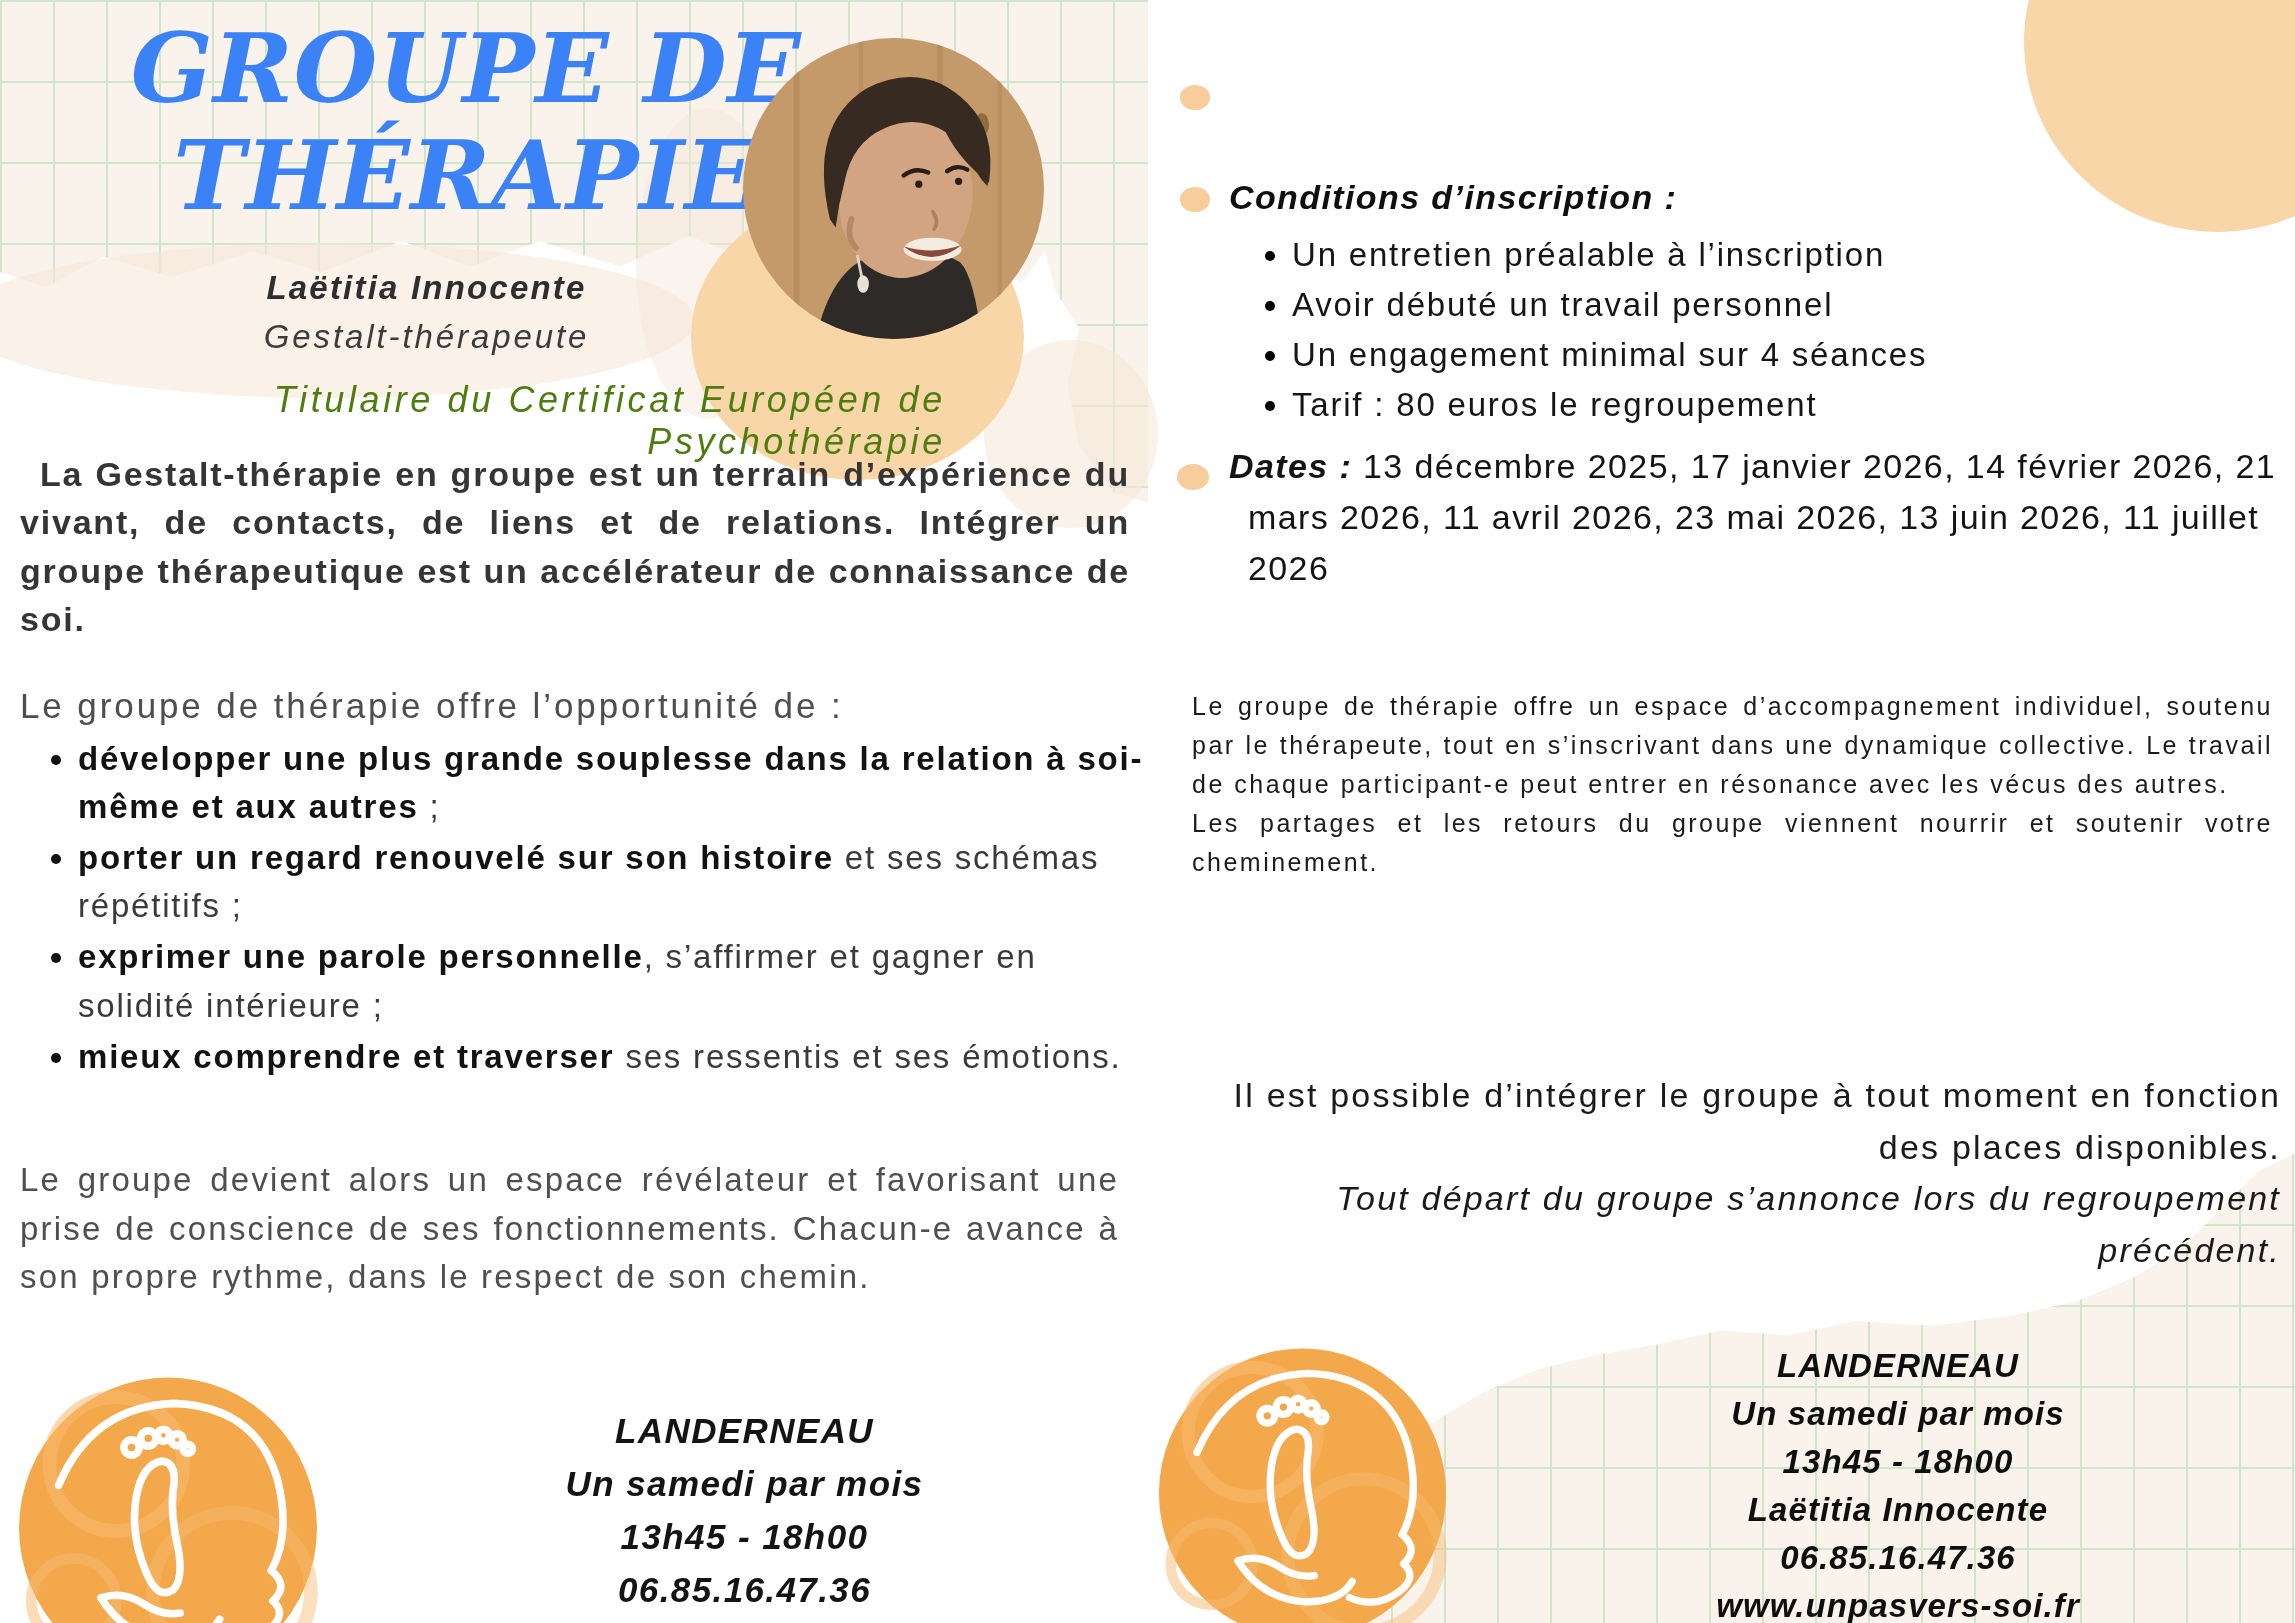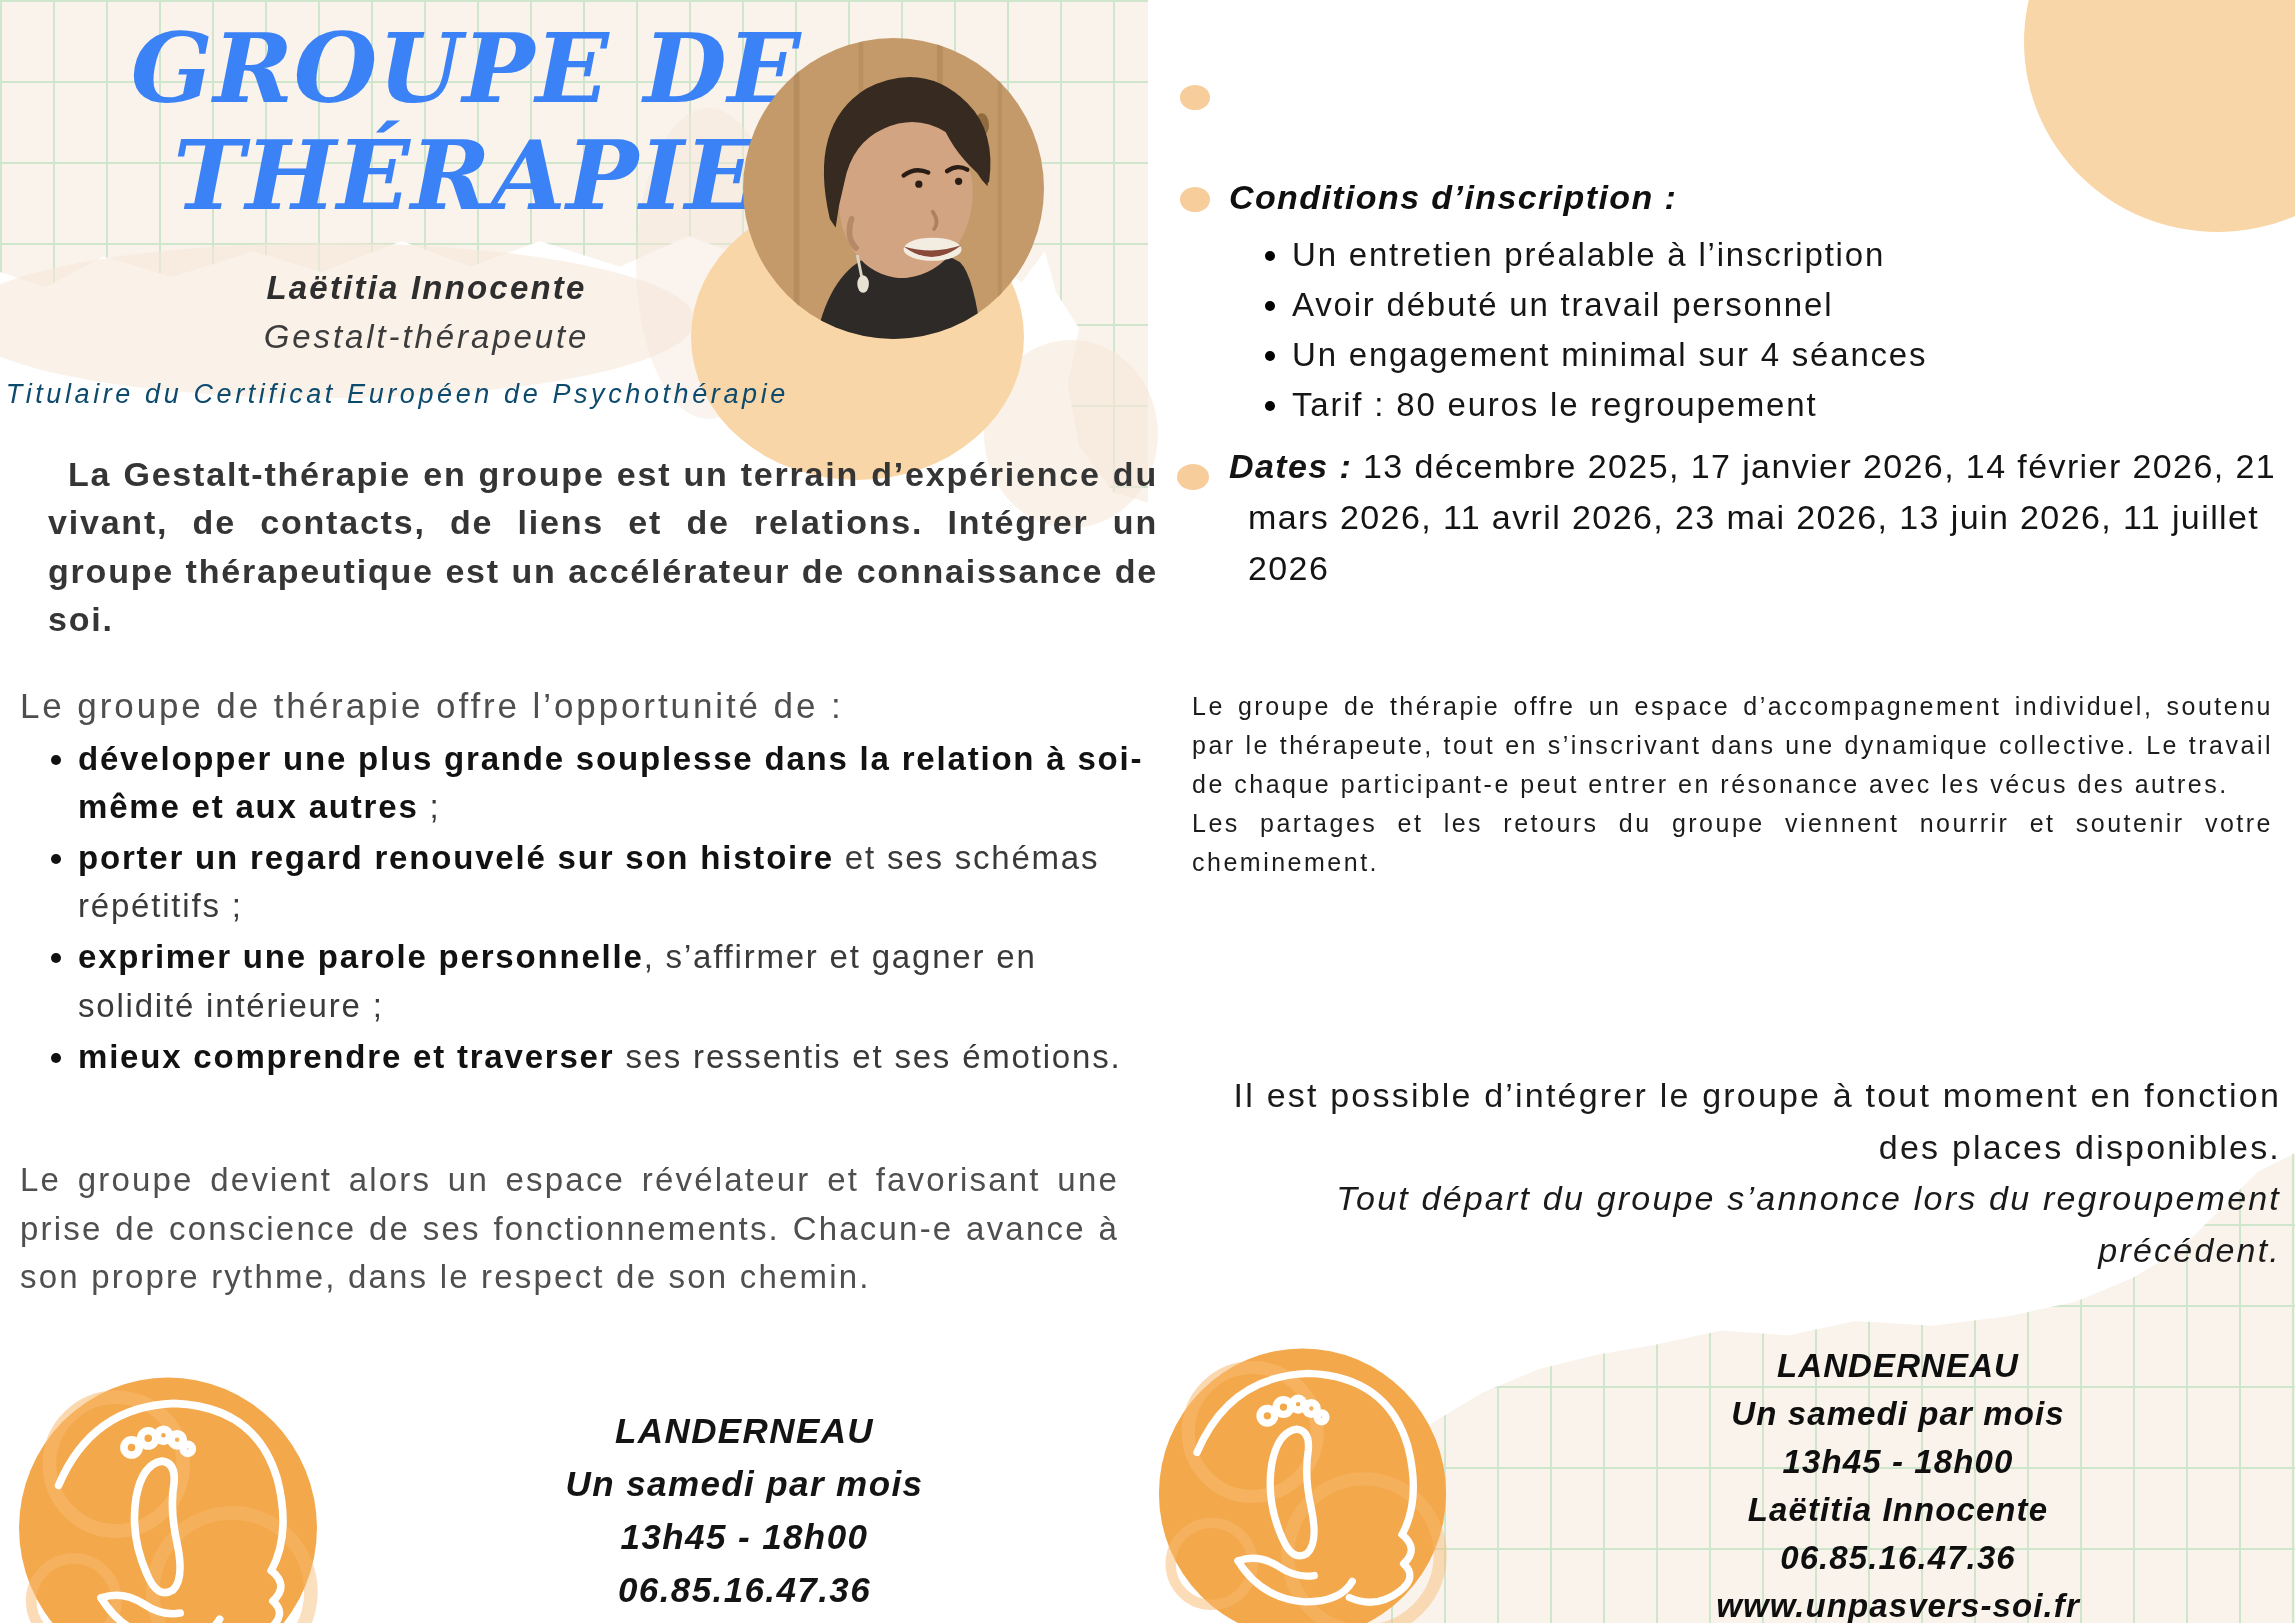--- a/index.html
+++ b/index.html
@@ -21,21 +21,21 @@
       3% 100%,100% 100%);}
   .blush{background:#f6e7da;border-radius:50%;}
   .peach{background:#f9d6a7;border-radius:50%;}
   .dot{border-radius:50%;background:#f8cd9c;}
   .title{font-family:"DejaVu Serif", serif;font-weight:800;color:#3b82f6;
          font-size:96px;line-height:1.12;text-align:center;letter-spacing:0.7px;font-style:italic;}
   .b{font-weight:bold;}
   .it{font-style:italic;}
   .name{font-size:33px;font-weight:bold;font-style:italic;letter-spacing:2.2px;color:#2e2e2e;text-align:center;}
   .role{font-size:33px;font-style:italic;letter-spacing:2.9px;color:#3c3c3c;text-align:center;}
-  .cred{font-size:27px;font-style:italic;letter-spacing:3.6px;color:#0c4a6e;}
+  .cred{font-size:36px;font-style:italic;letter-spacing:3.6px;color:#4d7c0f;text-align:right;}
   .intro{font-size:34px;font-weight:bold;text-align:justify;line-height:1.42;
          letter-spacing:1.8px;color:#353535;text-indent:20px;}
   .lead{font-size:35px;letter-spacing:2.9px;color:#4e4e4e;}
   ul.opps{margin:0;padding-left:35px;font-size:33px;line-height:1.46;letter-spacing:1.8px;color:#3a3a3a;}
   ul.opps li{margin-bottom:2.9px;}
   ul.opps li::marker{color:#111;}
   ul.opps .b{color:#121212;}
   .closing{font-size:33px;text-align:justify;line-height:1.47;letter-spacing:2.2px;color:#4f4f4f;}
   .footer-block{font-weight:bold;font-style:italic;text-align:center;color:#141414;}
   .f1{font-size:35px;line-height:53px;letter-spacing:1.4px;}
@@ -91,21 +91,21 @@
       <path d="M 150,250 q -8,26 6,40" stroke="#b68a66" stroke-width="8" fill="none" stroke-linecap="round"></path>
       <line x1="158" y1="300" x2="164" y2="330" stroke="#d9d4c8" stroke-width="4"></line>
       <ellipse cx="166" cy="340" rx="8" ry="12" fill="#e8e2d4"></ellipse>
     </svg>
   </div>
 
   <div class="abs name" style="left:137px;top:269px;width:579px;">Laëtitia Innocente</div>
   <div class="abs role" style="left:137px;top:318px;width:579px;">Gestalt-thérapeute</div>
   <div class="abs cred" style="left:5.8px;top:379px;width:940px;">Titulaire du Certificat Européen de Psychothérapie</div>
 
-  <p class="abs intro" style="left:20px;top:450px;width:1110px;margin-left:28px;">La Gestalt-thérapie en groupe est un terrain d’expérience du vivant, de contacts, de liens et de relations. Intégrer un groupe thérapeutique est un accélérateur de connaissance de soi.</p>
+  <p class="abs intro" style="left:20px;top:450px;width:1110px;">La Gestalt-thérapie en groupe est un terrain d’expérience du vivant, de contacts, de liens et de relations. Intégrer un groupe thérapeutique est un accélérateur de connaissance de soi.</p>
 
   <div class="abs lead" style="left:20px;top:686px;width:1099px;">Le groupe de thérapie offre l’opportunité de :</div>
 
   <ul class="abs opps" style="left:43px;top:735px;width:1070px;">
     <li><span class="b">développer une plus grande souplesse dans la relation à soi-même et aux autres</span><span> ;</span></li>
     <li><span class="b">porter un regard renouvelé sur son histoire</span><span> et ses schémas répétitifs ;</span></li>
     <li><span class="b">exprimer une parole personnelle</span><span>, s’affirmer et gagner en solidité intérieure ;</span></li>
     <li><span class="b">mieux comprendre et traverser</span><span> ses ressentis et ses émotions.</span></li>
   </ul>
 

